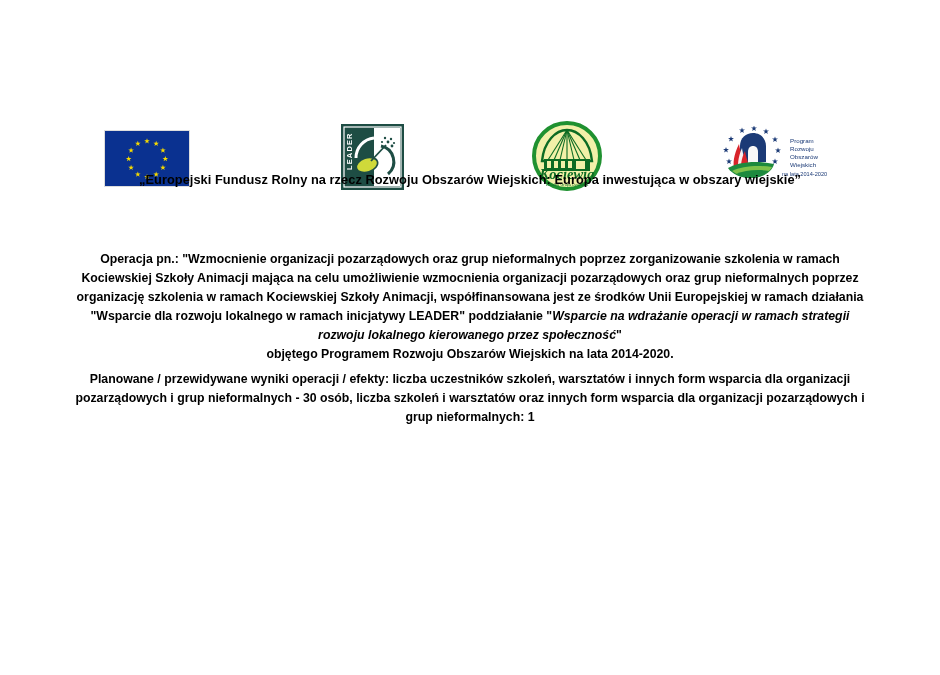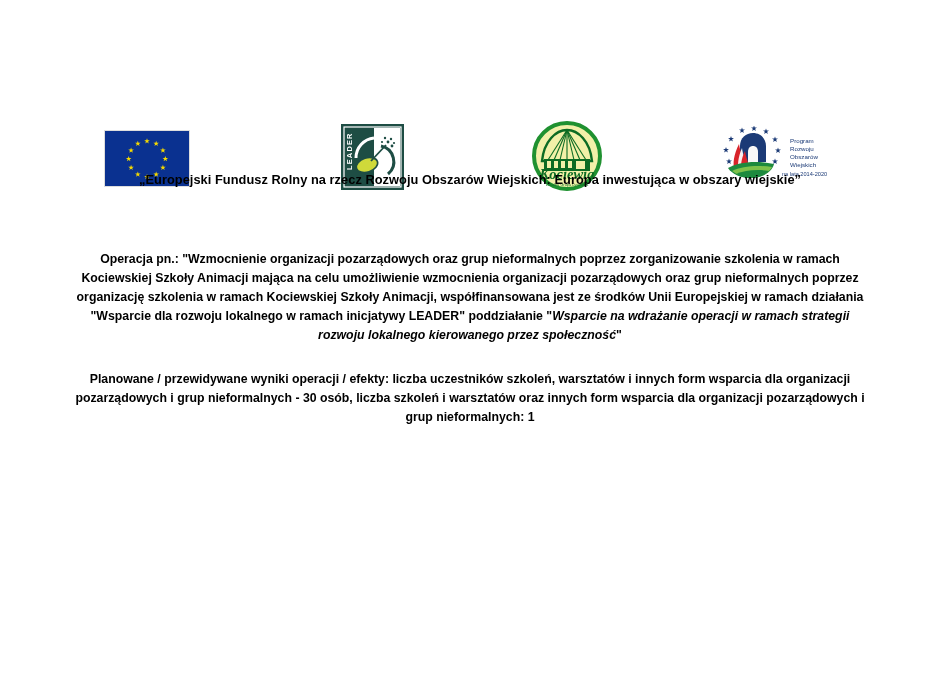--- a/index.html
+++ b/index.html
@@ -259,15 +259,16 @@
       </g>
     </svg>
   </div>
 
 </div>
 
 <div class="headline">„Europejski Fundusz Rolny na rzecz Rozwoju Obszarów Wiejskich: Europa inwestująca w obszary wiejskie”</div>
 
 <div class="body-block block-operacja">
   <span>Operacja pn.: "Wzmocnienie organizacji pozarządowych oraz grup nieformalnych poprzez zorganizowanie szkolenia w ramach Kociewskiej Szkoły Animacji mająca na celu umożliwienie wzmocnienia organizacji pozarządowych oraz grup nieformalnych poprzez organizację szkolenia w ramach Kociewskiej Szkoły Animacji, współfinansowana jest ze środków Unii Europejskiej w ramach działania "Wsparcie dla rozwoju lokalnego w ramach inicjatywy LEADER" poddziałanie "</span><span class="italic">Wsparcie na wdrażanie operacji w ramach strategii rozwoju lokalnego kierowanego przez społeczność</span><span>"</span><br>
+  <span>objętego Programem Rozwoju Obszarów Wiejskich na lata 2014-2020.</span>
 </div>
 
 <div class="body-block block-wyniki">Planowane / przewidywane wyniki operacji / efekty: liczba uczestników szkoleń, warsztatów i innych form wsparcia dla organizacji pozarządowych i grup nieformalnych - 30 osób, liczba szkoleń i warsztatów oraz innych form wsparcia dla organizacji pozarządowych i grup nieformalnych: 1</div>
 
 </body></html>

